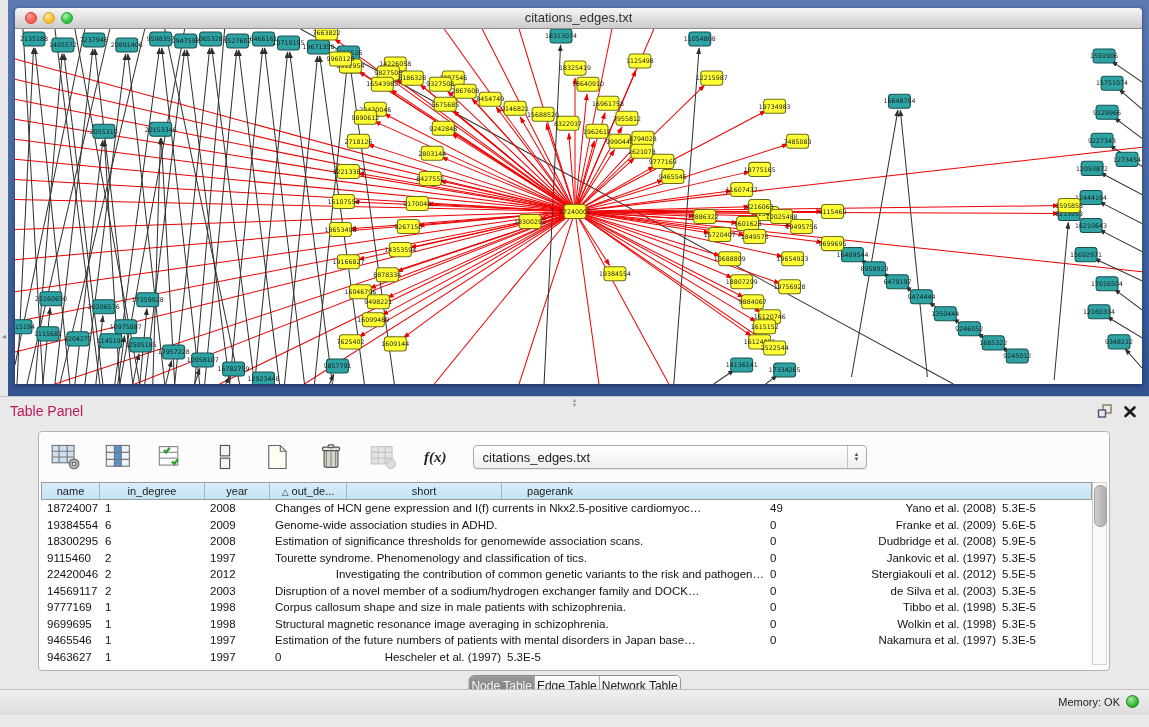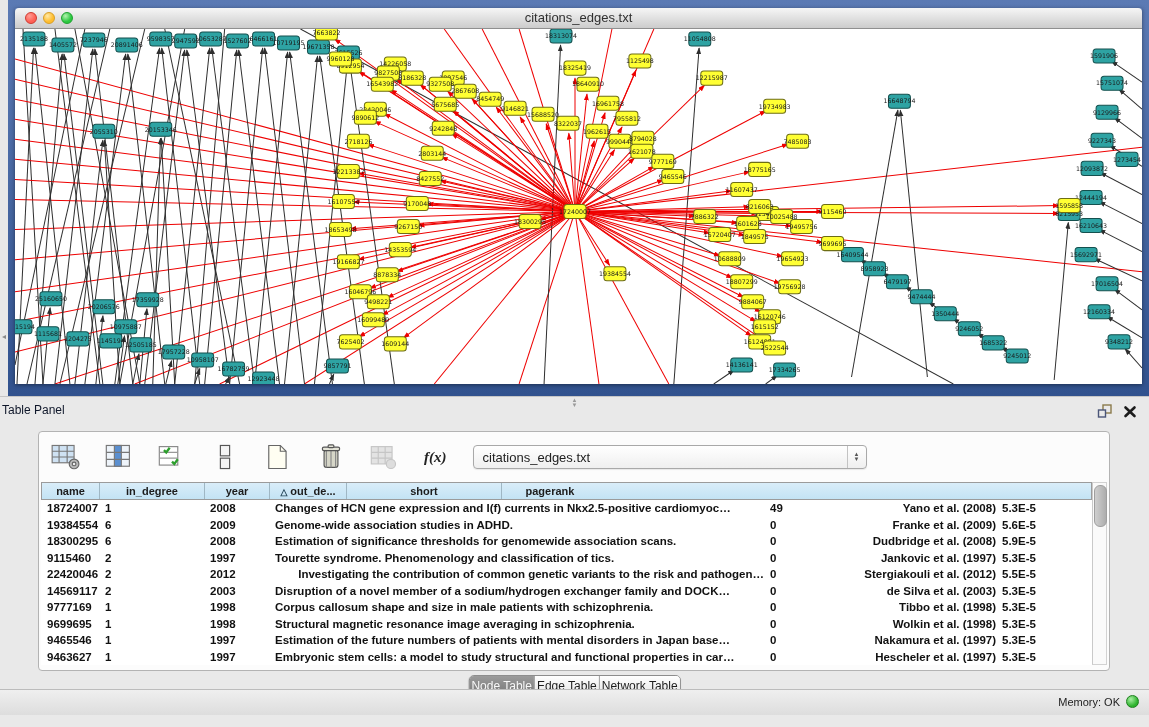--- a/index.html
+++ b/index.html
@@ -25,39 +25,39 @@
   .ny{fill:#FFFF33;stroke:#6d6d15;stroke-width:1;}
   .nlab{font-family:"DejaVu Sans",sans-serif;font-size:6.3px;fill:#1a1a1a;text-anchor:middle;}
 
   .collapse-handle{position:absolute;left:0;top:330px;width:8px;height:14px;color:#8a8a8a;
     font-size:8px;line-height:14px;text-align:center;cursor:pointer;}
 
   
   .table-panel{position:absolute;left:0;top:396px;width:1149px;height:331px;background:#e9e9e9;border-top:1px solid #c6c6c6;}
   .panel-grip{position:absolute;left:50%;top:1px;margin-left:-6px;width:12px;height:6px;color:#9a9a9a;font-size:6px;line-height:5px;text-align:center;cursor:row-resize;}
   .panel-header{height:28px;position:relative;}
-  .panel-title{position:absolute;left:2px;top:6px;font-size:12px;color:#0f172a;}
+  .panel-title{position:absolute;left:10px;top:6px;font-size:14px;color:#be185d;}
   .float-icon{position:absolute;right:36px;top:7px;width:16px;height:15px;cursor:pointer;}
   .close-icon{position:absolute;right:12px;top:7px;width:14px;height:15px;cursor:pointer;}
 
   .panel-body{position:absolute;left:38px;top:34px;width:1072px;height:240px;background:#fcfcfc;
     border:1px solid #b3b3b3;border-radius:4px;box-sizing:border-box;}
   .toolbar{height:50px;display:flex;align-items:center;padding:0 0 0 12px;gap:16px;}
   .tb-icon{width:30px;height:28px;margin-right:7px;display:flex;align-items:center;justify-content:center;cursor:pointer;}
   .tb-icon.disabled{opacity:.55;cursor:default;}
   .fx{font-family:"Liberation Serif",serif;font-style:italic;font-weight:bold;font-size:15px;color:#222;margin:0 10px 0 2px;}
   .combo{width:392px;height:22px;border:1px solid #a9a9a9;border-radius:4px;
     background:linear-gradient(#ffffff,#efefef);display:flex;align-items:center;position:relative;cursor:pointer;
     box-shadow:0 1px 1px rgba(0,0,0,.08);}
   .combo-text{font-size:13px;color:#222;padding-left:9px;flex:1;}
   .combo-stepper{width:18px;height:100%;border-left:1px solid #c3c3c3;display:flex;flex-direction:column;
     align-items:center;justify-content:center;color:#555;font-size:6px;line-height:5px;}
 
   .table-wrap{margin:0 2px;display:flex;}
-  .grid{width:1051px;font-weight:bold;}
+  .grid{width:1051px;}
   .thead{display:flex;height:18px;background:linear-gradient(#d9edf9,#c3e3f4);border:1px solid #9b9b9b;box-sizing:border-box;}
   .th{font-size:11px;color:#1c1c1c;text-align:center;line-height:16px;border-right:1px solid #9fb7c4;
     overflow:hidden;white-space:nowrap;box-sizing:border-box;cursor:pointer;}
   .th:last-child{border-right:none;}
   .sort{font-size:9px;margin-right:3px;color:#245;}
   .tr{display:flex;height:16.5px;background:#fff;cursor:default;}
   .td{font-size:11.5px;color:#111;line-height:16.5px;white-space:nowrap;overflow:hidden;box-sizing:border-box;padding-left:6px;}
   .td.center{text-align:right;padding-left:0;}
   .vscroll{width:15px;height:183px;background:#fafafa;border:1px solid #d2d2d2;border-left:1px solid #c9c9c9;box-sizing:border-box;position:relative;}
   .vthumb{position:absolute;left:1px;top:2px;width:11px;height:40px;border-radius:6px;
@@ -936,21 +936,20 @@
               <div class="td" style="width: 65px;">1997</div>
               <div class="td" style="width: 495px;">Estimation of the future numbers of patients with mental disorders in Japan base…</div>
               <div class="td" style="width: 77px;">0</div>
               <div class="td center" style="width: 155px;">Nakamura et al. (1997)</div>
               <div class="td" style="width: 96px;">5.3E-5</div>
             </div>
             <div class="tr">
               <div class="td" style="width: 58px;">9463627</div>
               <div class="td" style="width: 105px;">1</div>
               <div class="td" style="width: 65px;">1997</div>
-              <div class="td" style="width: 495px;">Embryonic stem cells: a model to study structural and functional properties in car…</div>
               <div class="td" style="width: 77px;">0</div>
               <div class="td center" style="width: 155px;">Hescheler et al. (1997)</div>
               <div class="td" style="width: 96px;">5.3E-5</div>
             </div>
           </div>
       </div>
       <div class="vscroll">
         <div class="vthumb"></div>
       </div>
     </div>

